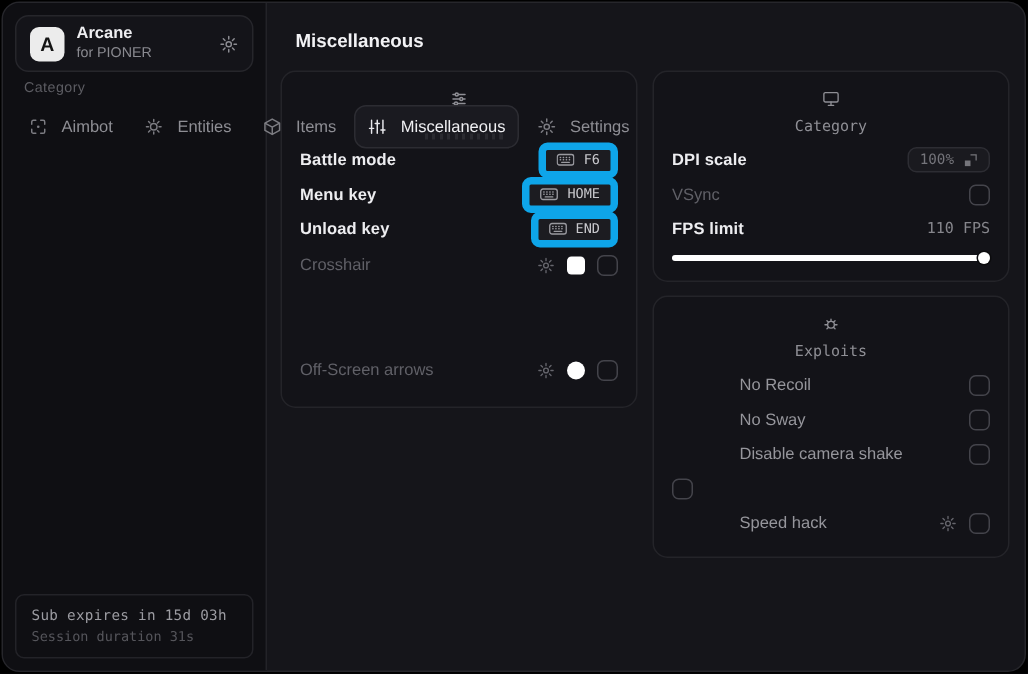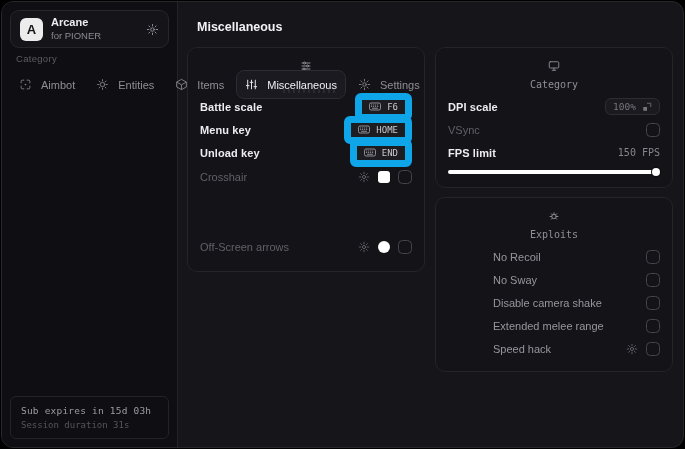--- a/index.html
+++ b/index.html
@@ -43,21 +43,21 @@
         padding:10px 12px 11px 12px;box-sizing:border-box;width:100%;}
   .card-header{display:flex;align-items:center;gap:7px;color:#8f8f95;
                font-family:"DejaVu Sans Mono",monospace;font-size:10px;margin:2px 0 5px 0;flex-direction:column;}
   .card-header .ci{display:flex;color:#8f8f95;}
   .row{display:flex;align-items:center;justify-content:space-between;height:23px;}
   .lbl-bright{color:#ededf0;font-size:11px;font-weight:600;letter-spacing:.1px;}
   .lbl-dim{color:#606067;font-size:11px;font-weight:500;}
   .lbl-mid{color:#96969c;font-size:11px;font-weight:500;margin-left:45px;}
   .right-cluster{display:flex;align-items:center;gap:8px;}
 
-  .keybind{display:flex;align-items:center;gap:6px;background:#1c1c21;border:7px solid #0ea5e9;
+  .keybind{display:flex;align-items:center;gap:6px;background:#1c1c21;border:5px solid #0ea5e9;
            border-radius:6px;padding:2px 7px;font-family:"DejaVu Sans Mono",monospace;
            font-size:9px;color:#c9c9ce;cursor:pointer;}
   .keybind .ki{display:flex;color:#9a9aa0;}
 
   .checkbox{width:14px;height:14px;border:1.5px solid #44444b;border-radius:4.5px;
             box-sizing:border-box;background:transparent;cursor:pointer;}
   .gear-btn{display:flex;color:#66666d;cursor:pointer;}
   .swatch-sq{width:12px;height:12px;border-radius:3px;background:#fff;cursor:pointer;}
   .swatch-ci{width:12px;height:12px;border-radius:50%;background:#fff;cursor:pointer;}
 
@@ -163,21 +163,21 @@
                   <path d="M4 6h16M4 12h16M4 18h16"></path>
                   <circle cx="9" cy="6" r="2" fill="#131318"></circle>
                     <circle cx="15" cy="12" r="2" fill="#131318"></circle>
                     <circle cx="8" cy="18" r="2" fill="#131318"></circle>
                 </svg>
               </span>
               <span>General</span>
             </div>
 
             <div class="row">
-              <span class="lbl-bright">Battle scale</span>
+              <span class="lbl-bright">Battle mode</span>
               <span class="keybind">
                 <span class="ki">
                   <svg width="12" height="9" viewBox="0 0 24 16" fill="none" stroke="currentColor" stroke-width="1.8">
                     <rect x="1" y="1" width="22" height="14" rx="3"></rect>
                     <path d="M5 5h.5M9 5h.5M13 5h.5M17 5h.5M5 8h.5M9 8h.5M13 8h.5M17 8h.5M7 11.5h10" stroke-linecap="round"></path>
                   </svg>
                 </span>
                 <span>F6</span>
               </span>
             </div>
@@ -264,21 +264,21 @@
               </span>
             </div>
 
             <div class="row">
               <span class="lbl-dim">VSync</span>
               <span class="checkbox"></span>
             </div>
 
             <div class="row">
               <span class="lbl-bright">FPS limit</span>
-              <span class="fps-value">150 FPS</span>
+              <span class="fps-value">110 FPS</span>
             </div>
 
             <div class="slider">
               <div class="slider-track"></div>
               <div class="slider-fill" style="width:100%;"></div>
               <div class="slider-knob" style="right:0;"></div>
             </div>
           </div>
 
           <div class="card">
@@ -298,21 +298,20 @@
             </div>
             <div class="row">
               <span class="lbl-mid">No Sway</span>
               <span class="checkbox"></span>
             </div>
             <div class="row">
               <span class="lbl-mid">Disable camera shake</span>
               <span class="checkbox"></span>
             </div>
             <div class="row">
-              <span class="lbl-mid">Extended melee range</span>
               <span class="checkbox"></span>
             </div>
             <div class="row">
               <span class="lbl-mid">Speed hack</span>
               <span class="right-cluster">
                 <span class="gear-btn">
                   <svg width="12" height="12" viewBox="0 0 24 24" fill="none" stroke="currentColor" stroke-width="1.8" stroke-linecap="round">
                     <circle cx="12" cy="12" r="3.2"></circle>
                     <path d="M12 2.5v3M12 18.5v3M2.5 12h3M18.5 12h3M5.3 5.3l2.1 2.1M16.6 16.6l2.1 2.1M18.7 5.3l-2.1 2.1M7.4 16.6l-2.1 2.1"></path>
                   </svg>

